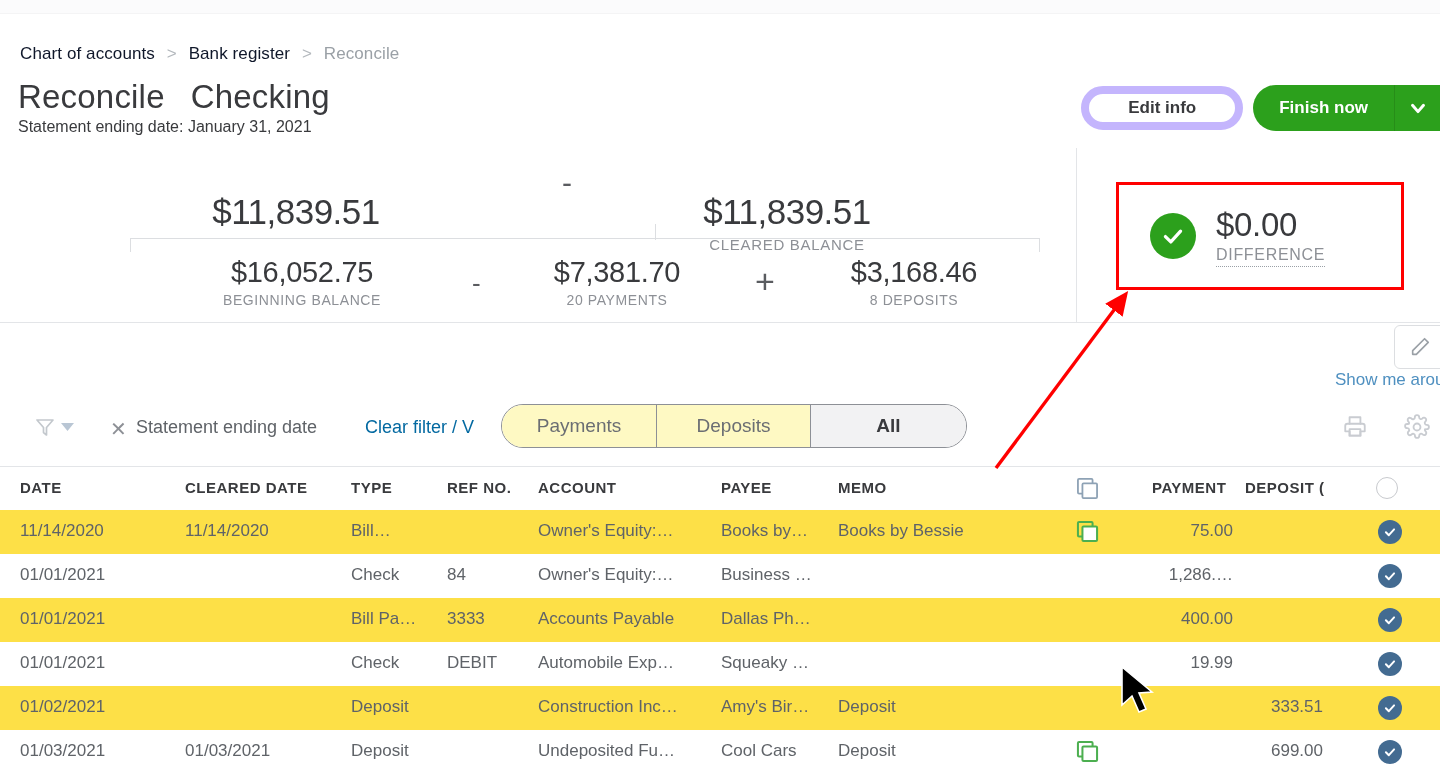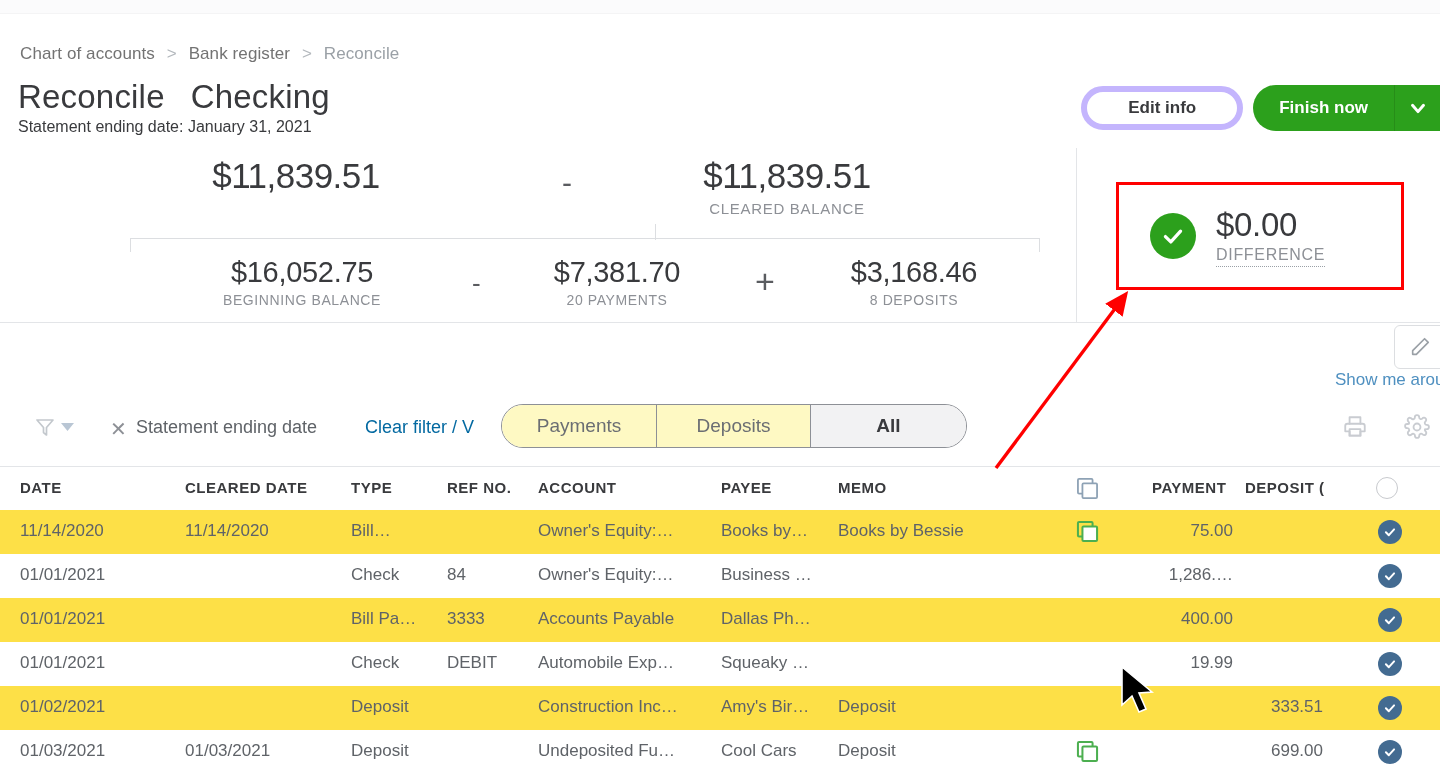--- a/index.html
+++ b/index.html
@@ -10,34 +10,34 @@
     overflow: hidden;
   }
   .page { position: relative; width: 1440px; height: 783px; background: #fff; }
 
   
   .top-strip { position:absolute; top:0; left:0; width:1440px; height:14px;
                background:#fbfbfc; border-bottom:1px solid #f4f4f5; }
 
   
   .breadcrumb { position:absolute; top:44px; left:20px; font-size:17px; letter-spacing:.1px; }
-  .breadcrumb .crumb-link { color:#737373; cursor:pointer; }
+  .breadcrumb .crumb-link { color:#0f172a; cursor:pointer; }
   .breadcrumb .crumb-sep  { color:#b3b8bd; margin:0 7px; }
   .breadcrumb .crumb-cur  { color:#9aa0a6; }
 
   
   .title-row { position:absolute; top:78px; left:18px; display:flex; align-items:baseline; gap:26px; }
   .title-main { font-size:33px; font-weight:400; color:#393a3d; letter-spacing:.2px; }
   .title-acct { font-size:33px; font-weight:400; color:#393a3d; letter-spacing:.2px; }
   .subtitle { position:absolute; top:118px; left:18px; font-size:16px; color:#393a3d; }
 
   
   .actions { position:absolute; top:85px; right:0px; display:flex; align-items:center; }
   .btn-edit {
-    height:44px; min-width:162px; padding:0 22px; border:6px solid #c4b5fd; border-radius:22px;
+    height:44px; min-width:162px; padding:0 22px; border:8px solid #c4b5fd; border-radius:22px;
     background:#fff; color:#393a3d; font-size:17px; font-weight:700;
     display:flex; align-items:center; justify-content:center; cursor:pointer;
     font-family:"Liberation Sans", sans-serif;
   }
   .btn-finish-wrap { display:flex; margin-left:10px; }
   .btn-finish {
     height:46px; padding:0 26px; background:#2ca01c; color:#fff; font-size:17px; font-weight:700;
     display:flex; align-items:center; justify-content:center; cursor:pointer;
     border:none; border-radius:23px 0 0 23px;
   }
@@ -46,21 +46,21 @@
     display:flex; align-items:center; justify-content:center;
     border-left:1px solid #278d18;
   }
   .btn-finish-caret svg { display:block; }
 
   
   .summary { position:absolute; top:148px; left:0; width:1440px; height:175px; }
   .sum-vert-divider { position:absolute; left:1076px; top:0px; width:1px; height:175px; background:#e3e5e8; }
 
   .sum-top { position:absolute; top:0; left:0; width:1076px; height:78px; }
-  .sum-big { position:absolute; text-align:center; }
+  .sum-big { position:absolute; text-align:center;margin-top:36px; }
   .sum-big .amt { font-size:35px; color:#393a3d; font-weight:400; letter-spacing:-0.5px; }
   .sum-big .lbl { font-size:15px; color:#8d9096; letter-spacing:.7px; margin-top:4px; }
 
   .sum-op { position:absolute; font-size:30px; color:#5a5c60; font-weight:300; }
 
   .bracket { position:absolute; left:130px; top:90px; width:910px; height:14px;
              border:1px solid #dcdee1; border-bottom:none; }
   .bracket-stem { position:absolute; left:655px; top:76px; width:1px; height:16px; background:#dcdee1; }
 
   .sum-bottom { position:absolute; top:108px; left:0; width:1076px; height:62px; }

